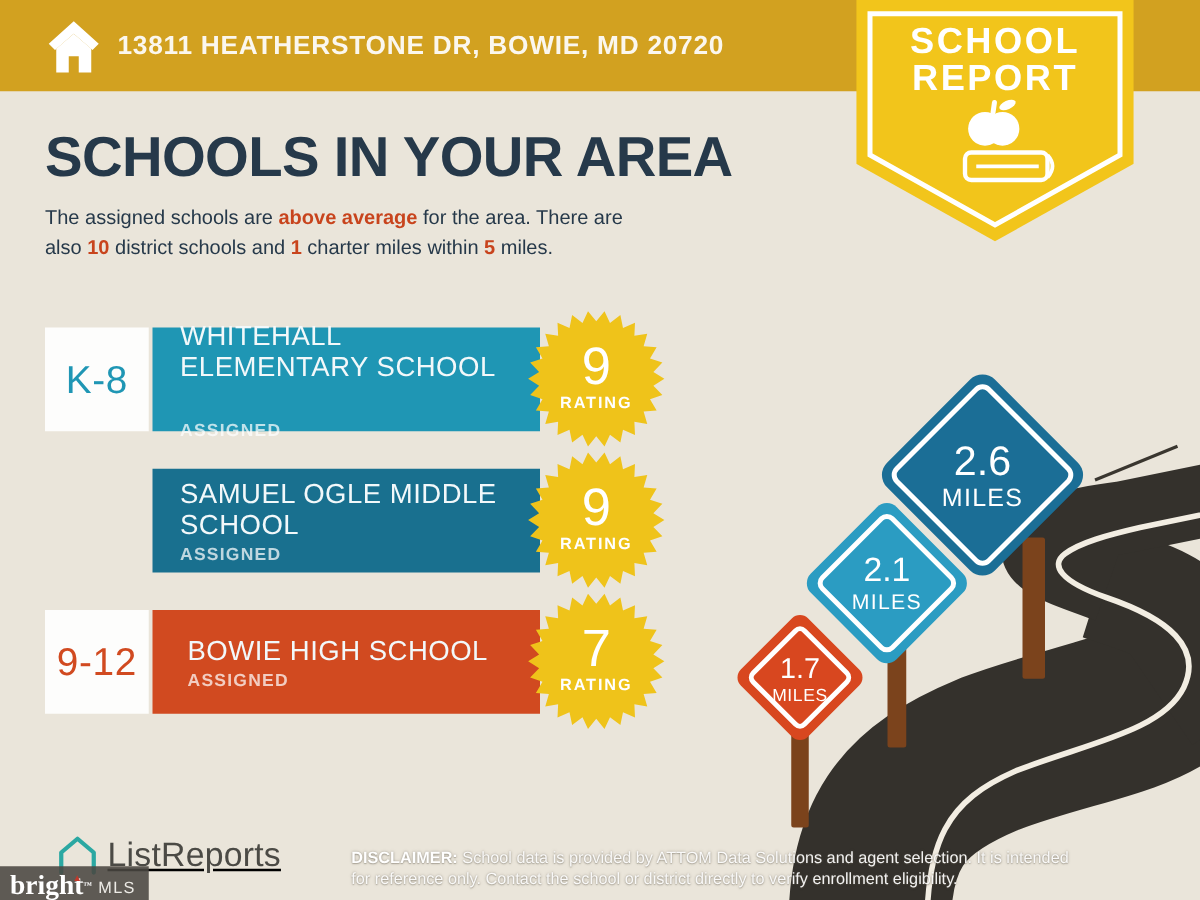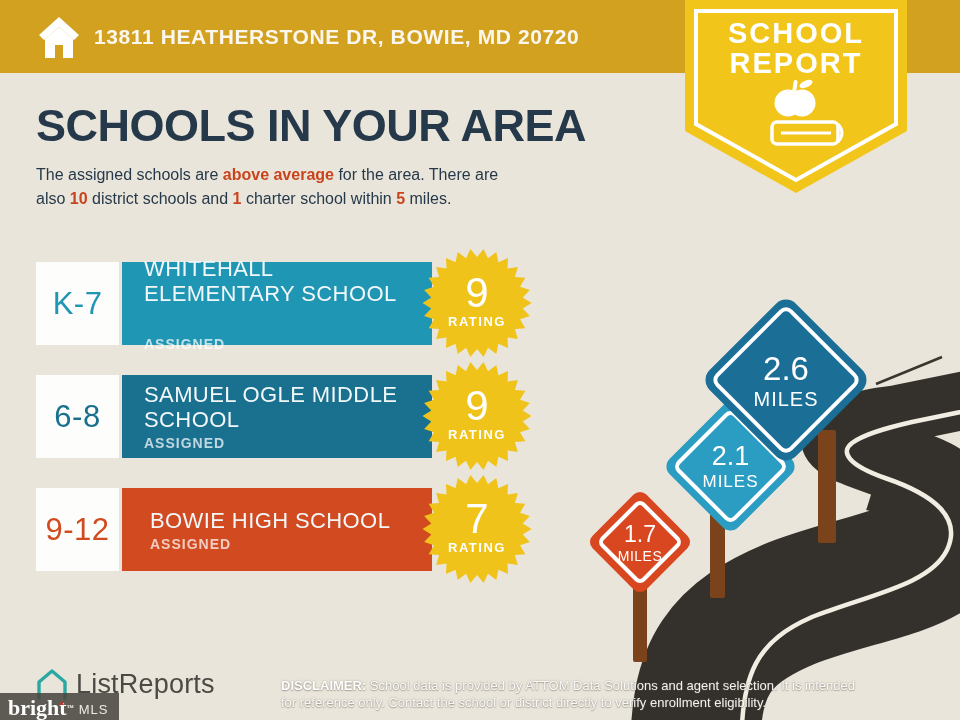--- a/index.html
+++ b/index.html
@@ -53,21 +53,21 @@
   .sign-text{position:absolute;left:0;top:0;width:100%;height:100%;display:flex;
     flex-direction:column;align-items:center;justify-content:center;color:#fff;z-index:5;}
   .sign-lg .diamond{border-radius:14px;} .sign-lg .inner{border-radius:9px;}
   .sign-md .diamond{border-radius:11px;} .sign-md .inner{border-radius:8px;}
   .sign-sm .diamond{border-radius:9px;}  .sign-sm .inner{border-radius:7px;}
   .sign-lg .dist{font-size:33px;font-weight:500;} .sign-lg .miles{font-size:20px;font-weight:500;letter-spacing:1px;}
   .sign-md .dist{font-size:27px;font-weight:500;} .sign-md .miles{font-size:17px;font-weight:500;letter-spacing:1px;}
   .sign-sm .dist{font-size:23px;font-weight:500;} .sign-sm .miles{font-size:14px;font-weight:500;letter-spacing:0.5px;}
 
   
-  .lr-logo{position:absolute;left:35px;top:668px;z-index:5;display:flex;align-items:flex-end;}
+  .lr-logo{position:absolute;left:45px;top:668px;z-index:5;display:flex;align-items:flex-end;text-decoration:underline;}
   .lr-logo svg{margin-right:7px;}
   .lr-logo .lr-text{font-size:27px;color:#4B4A45;font-weight:500;letter-spacing:0.2px;}
   .disclaimer{position:absolute;left:281px;top:677px;width:640px;z-index:5;
     font-size:13px;line-height:17px;color:rgba(255,255,255,0.93);
     text-shadow:0 0 2px rgba(95,88,75,0.55), 0 1px 1px rgba(95,88,75,0.35);}
   .disclaimer b{font-weight:700;color:#fff;}
   .watermark{position:absolute;left:0;top:693px;width:119px;height:27px;z-index:6;
     background:rgba(74,71,65,0.88);display:flex;align-items:flex-end;padding:0 0 2px 8px;box-sizing:border-box;}
   .watermark .wb{font-family:"Liberation Serif", serif;font-size:22px;font-weight:700;
     color:#fff;line-height:20px;position:relative;}
@@ -112,49 +112,46 @@
     </svg>
     <div class="ptext">
       <div>SCHOOL</div>
       <div>REPORT</div>
     </div>
   </div>
 
   <div class="title">SCHOOLS IN YOUR AREA</div>
   <div class="subtitle">
     <span>The assigned schools are </span><b>above average</b><span> for the area. There are</span><br>
-    <span>also </span><b>10</b><span> district schools and </span><b>1</b><span> charter school within </span><b>5</b><span> miles.</span>
+    <span>also </span><b>10</b><span> district schools and </span><b>1</b><span> charter miles within </span><b>5</b><span> miles.</span>
   </div>
 
   <div class="row" style="top:262px">
     <div class="grade-box">
-      <span class="grade" style="color: rgb(31, 150, 180);">K-7</span>
+      <span class="grade" style="color: rgb(31, 150, 180);">K-8</span>
     </div>
     <div class="bar" style="background-color: rgb(31, 150, 180); gap: 27px;">
       <div class="school-name">
         <span>WHITEHALL</span>
         <span>ELEMENTARY SCHOOL</span>
       </div>
       <div class="assigned">ASSIGNED</div>
     </div>
     <div class="star-wrap">
       <svg width="110" height="110" viewBox="0 0 110 110">
           <polygon class="starburst" fill="#EFC31A" points="109.5,55.0 100.7,60.5 107.9,68.0 98.0,71.3 103.3,80.3 92.9,81.1 95.8,91.1 85.5,89.4 86.0,99.9 76.4,95.7 74.3,106.0 66.0,99.7 61.6,109.1 55.0,101.0 48.4,109.1 44.0,99.7 35.7,106.0 33.6,95.7 24.0,99.9 24.5,89.4 14.2,91.1 17.1,81.1 6.7,80.3 12.0,71.3 2.1,68.0 9.3,60.5 0.5,55.0 9.3,49.5 2.1,42.0 12.0,38.7 6.7,29.7 17.1,28.9 14.2,18.9 24.5,20.6 24.0,10.1 33.6,14.3 35.7,4.0 44.0,10.3 48.4,0.9 55.0,9.0 61.6,0.9 66.0,10.3 74.3,4.0 76.4,14.3 86.0,10.1 85.5,20.6 95.8,18.9 92.9,28.9 103.3,29.7 98.0,38.7 107.9,42.0 100.7,49.5"></polygon>
         </svg>
       <div class="star-text">
         <div class="num">9</div>
         <div class="rlabel">RATING</div>
       </div>
     </div>
   </div>
 
   <div class="row" style="top:375px">
-    <div class="grade-box">
-      <span class="grade" style="color: rgb(25, 112, 143);">6-8</span>
-    </div>
     <div class="bar" style="background-color: rgb(25, 112, 143);">
       <div class="school-name">
         <span>SAMUEL OGLE MIDDLE</span>
         <span>SCHOOL</span>
       </div>
       <div class="assigned">ASSIGNED</div>
     </div>
     <div class="star-wrap">
       <svg width="110" height="110" viewBox="0 0 110 110">
           <polygon class="starburst" fill="#EFC31A" points="109.5,55.0 100.7,60.5 107.9,68.0 98.0,71.3 103.3,80.3 92.9,81.1 95.8,91.1 85.5,89.4 86.0,99.9 76.4,95.7 74.3,106.0 66.0,99.7 61.6,109.1 55.0,101.0 48.4,109.1 44.0,99.7 35.7,106.0 33.6,95.7 24.0,99.9 24.5,89.4 14.2,91.1 17.1,81.1 6.7,80.3 12.0,71.3 2.1,68.0 9.3,60.5 0.5,55.0 9.3,49.5 2.1,42.0 12.0,38.7 6.7,29.7 17.1,28.9 14.2,18.9 24.5,20.6 24.0,10.1 33.6,14.3 35.7,4.0 44.0,10.3 48.4,0.9 55.0,9.0 61.6,0.9 66.0,10.3 74.3,4.0 76.4,14.3 86.0,10.1 85.5,20.6 95.8,18.9 92.9,28.9 103.3,29.7 98.0,38.7 107.9,42.0 100.7,49.5"></polygon>
@@ -194,21 +191,21 @@
 
   <div class="sign sign-sm" style="left:602px;top:504px;width:76px;height:76px">
     <div class="diamond" style="background-color: rgb(216, 71, 31);">
         <div class="inner"></div>
       </div>
     <div class="sign-text">
       <div class="dist">1.7</div>
       <div class="miles">MILES</div>
     </div>
   </div>
-  <div class="sign sign-md" style="left:682px;top:418px;width:97px;height:97px">
+  <div class="sign sign-md" style="left:661px;top:418px;width:97px;height:97px">
     <div class="diamond" style="background-color: rgb(43, 156, 194);">
         <div class="inner"></div>
       </div>
     <div class="sign-text">
       <div class="dist">2.1</div>
       <div class="miles">MILES</div>
     </div>
   </div>
   <div class="sign sign-lg" style="left:725px;top:319px;width:122px;height:122px">
     <div class="diamond" style="background-color: rgb(27, 110, 150);">

